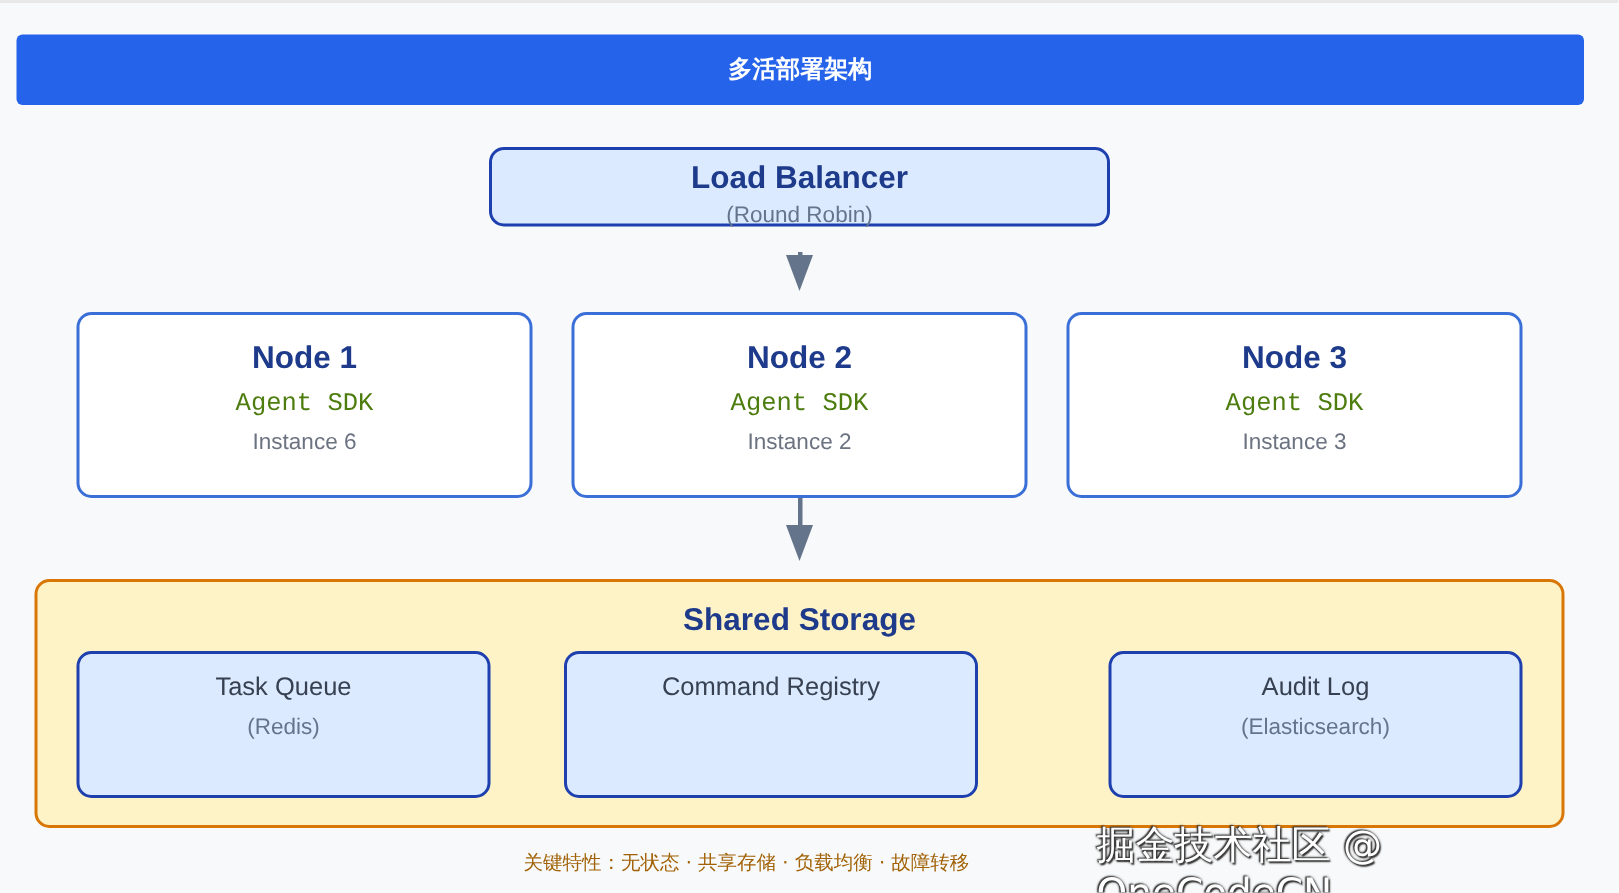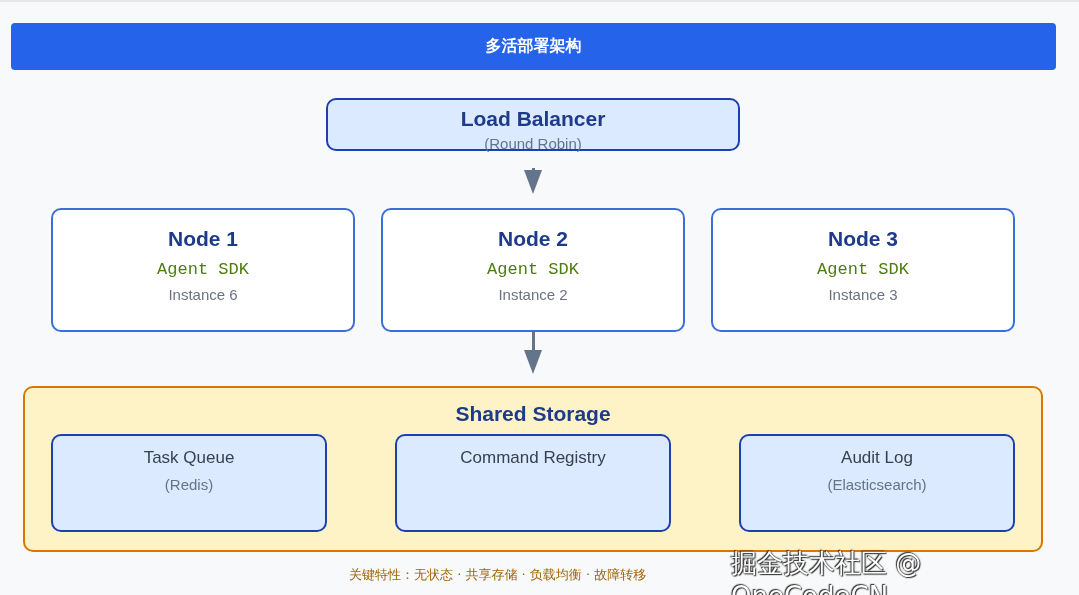--- a/index.html
+++ b/index.html
@@ -72,21 +72,21 @@
 </div>
 
 <div class="box storage">
   <div class="t">Shared Storage</div>
 </div>
 
 <div class="box sub" style="left:51px;">
   <div class="n">Task Queue</div>
   <div class="d">(Redis)</div>
 </div>
-<div class="box sub" style="left:395px;">
+<div class="box sub" style="left:376px;">
   <div class="n">Command Registry</div>
 </div>
 <div class="box sub" style="left:739px;">
   <div class="n">Audit Log</div>
   <div class="d">(Elasticsearch)</div>
 </div>
 
 <div class="footer">关键特性：无状态 · 共享存储 · 负载均衡 · 故障转移</div>
 <div class="watermark">掘金技术社区 @ OneCodeCN</div>
 

